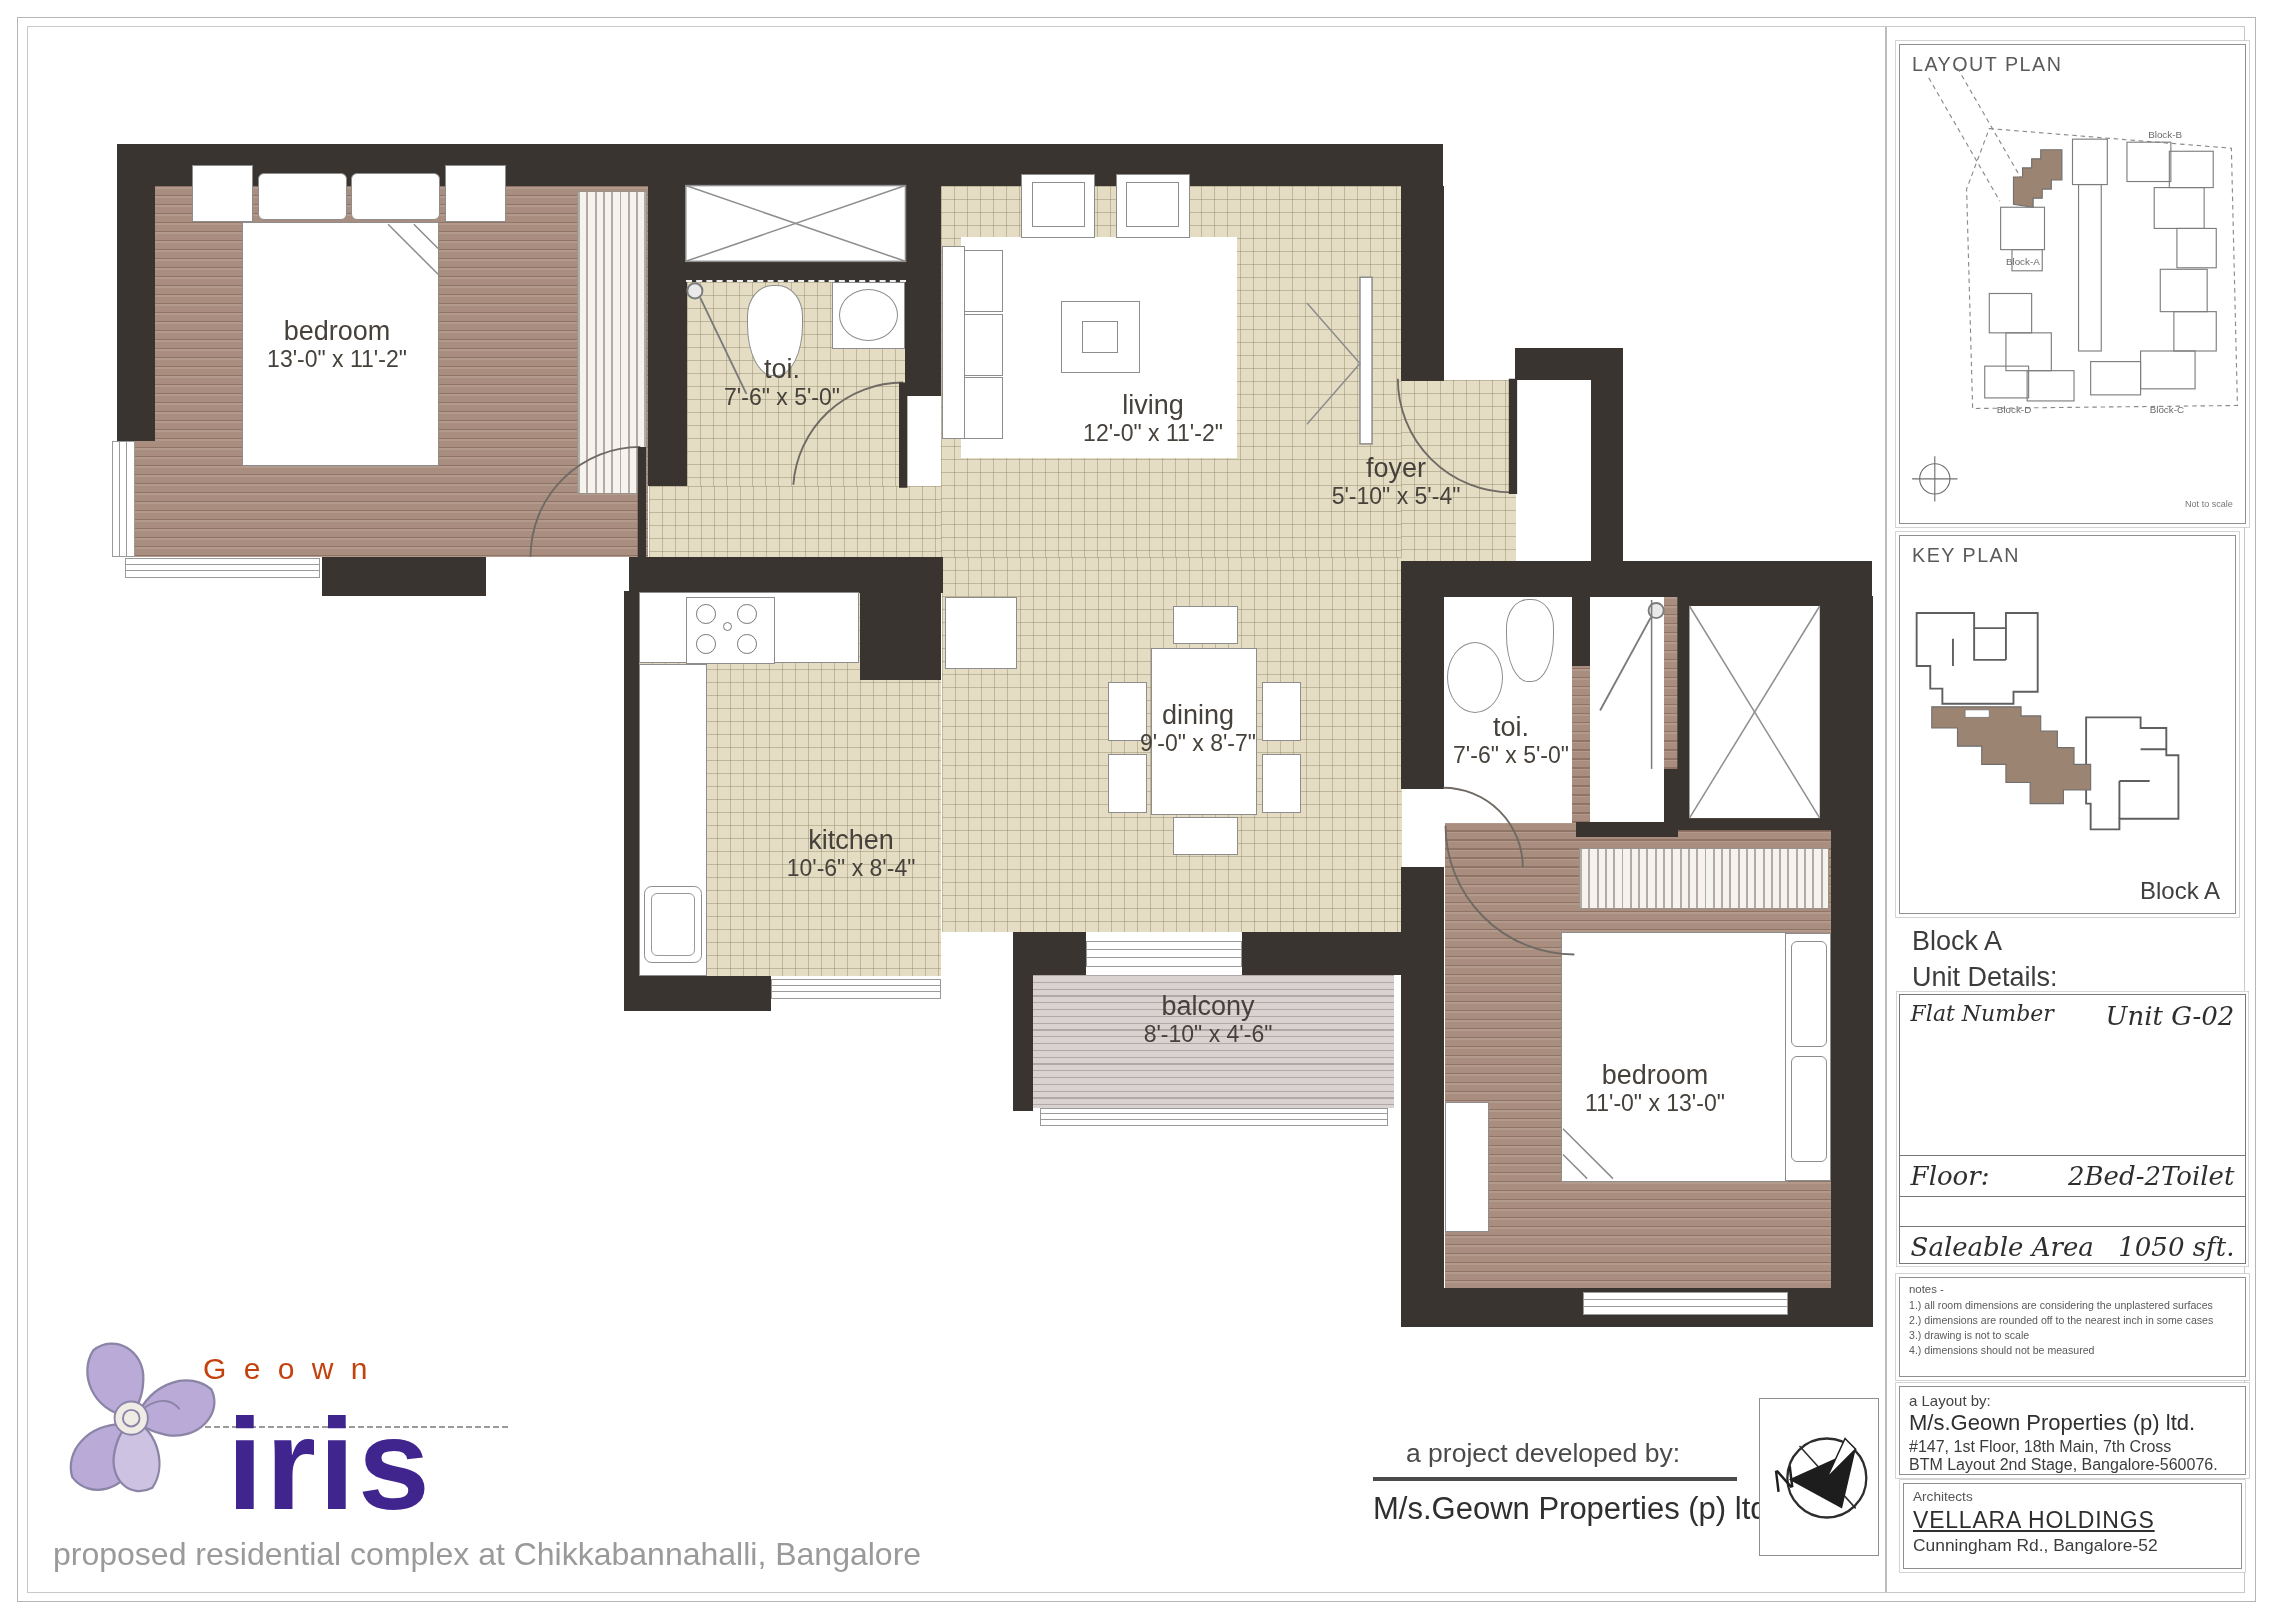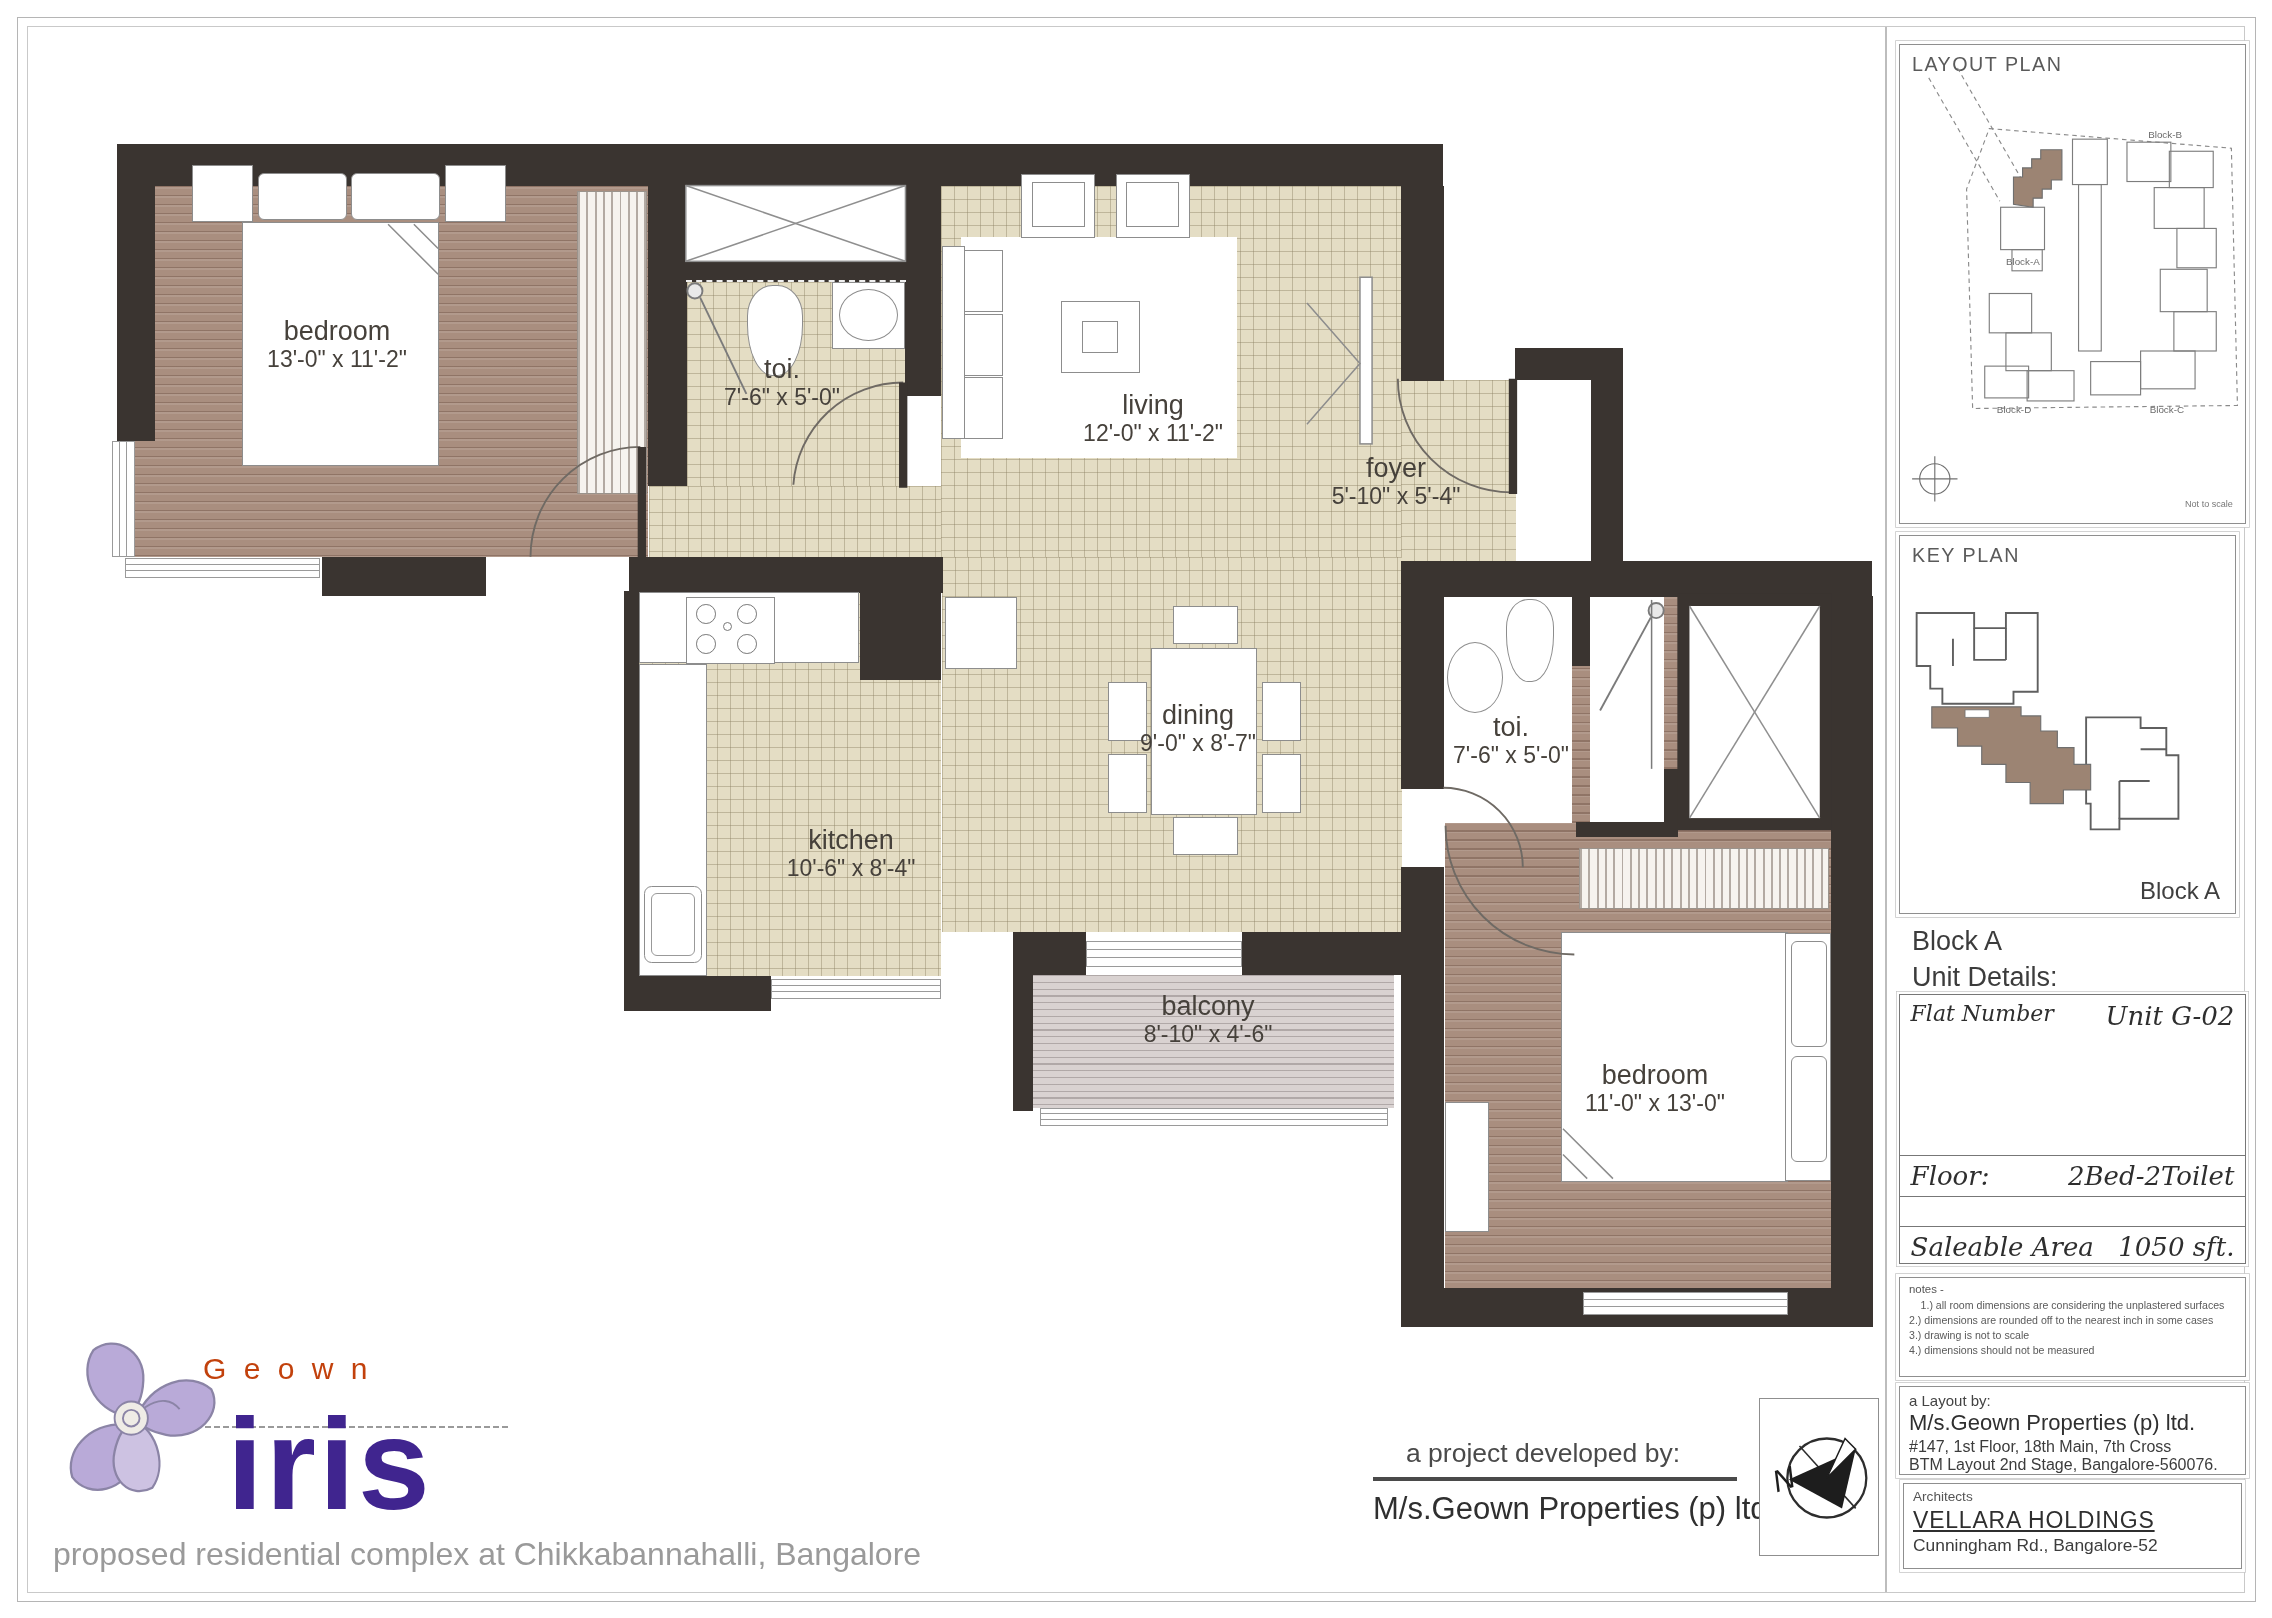--- a/index.html
+++ b/index.html
@@ -289,21 +289,21 @@
     </div>
     <div class="trow" style="top:202px;height:30px;"></div>
     <div class="trow" style="top:232px;height:38px;border-bottom:none;">
       <span class="script" style="position:absolute;left:10.6px;top:4.5px;font-size:26px;color:#2e2e2e;">Saleable Area</span>
       <span class="script" style="position:absolute;right:10.6px;top:4.5px;font-size:26px;color:#2e2e2e;">1050 sft.</span>
     </div>
   </div>
 
   <div class="panel" style="left:1899px;top:1277px;width:347px;height:100px;padding:4.5px 9px;">
     <div style="font-size:11.4px;color:#555;">notes -</div>
-    <div style="font-size:10.6px;color:#5a5a5a;margin-top:4.5px;text-align:center;">1.) all room dimensions are considering the unplastered surfaces</div>
+    <div style="font-size:10.6px;color:#5a5a5a;margin-top:4.5px;">1.) all room dimensions are considering the unplastered surfaces</div>
     <div style="font-size:10.6px;color:#5a5a5a;margin-top:3px;">2.) dimensions are rounded off to the nearest inch in some cases</div>
     <div style="font-size:10.6px;color:#5a5a5a;margin-top:3px;">3.) drawing is not to scale</div>
     <div style="font-size:10.6px;color:#5a5a5a;margin-top:3px;">4.) dimensions should not be measured</div>
   </div>
 
   <div class="panel" style="left:1899px;top:1386px;width:347px;height:89px;padding:4.5px 9px;">
     <div style="font-size:15px;color:#444;">a Layout by:</div>
     <div style="font-size:22px;color:#2f2f2f;margin-top:1.5px;">M/s.Geown Properties (p) ltd.</div>
     <div style="font-size:16px;color:#3c3c3c;margin-top:1.5px;">#147, 1st Floor, 18th Main, 7th Cross</div>
     <div style="font-size:16px;color:#3c3c3c;">BTM Layout 2nd Stage, Bangalore-560076.</div>

